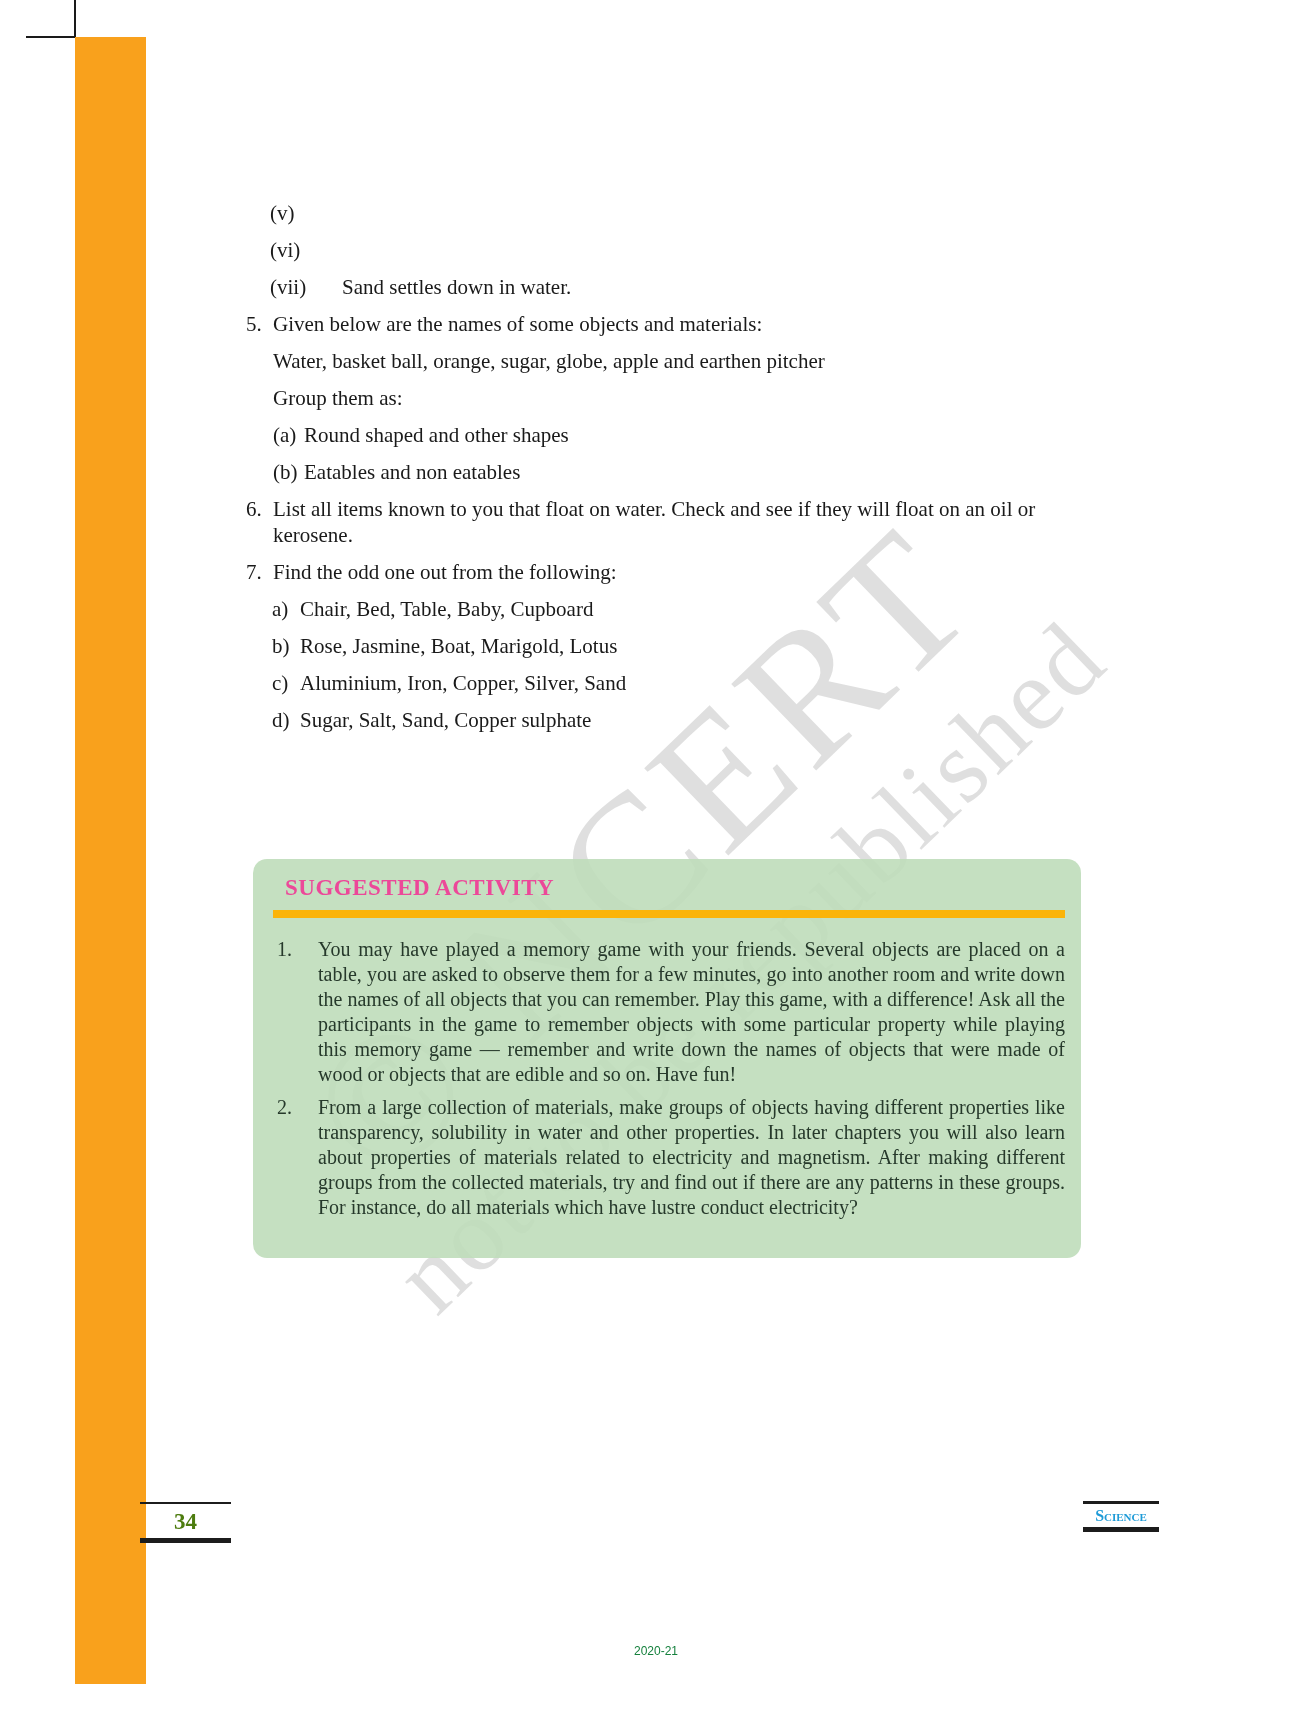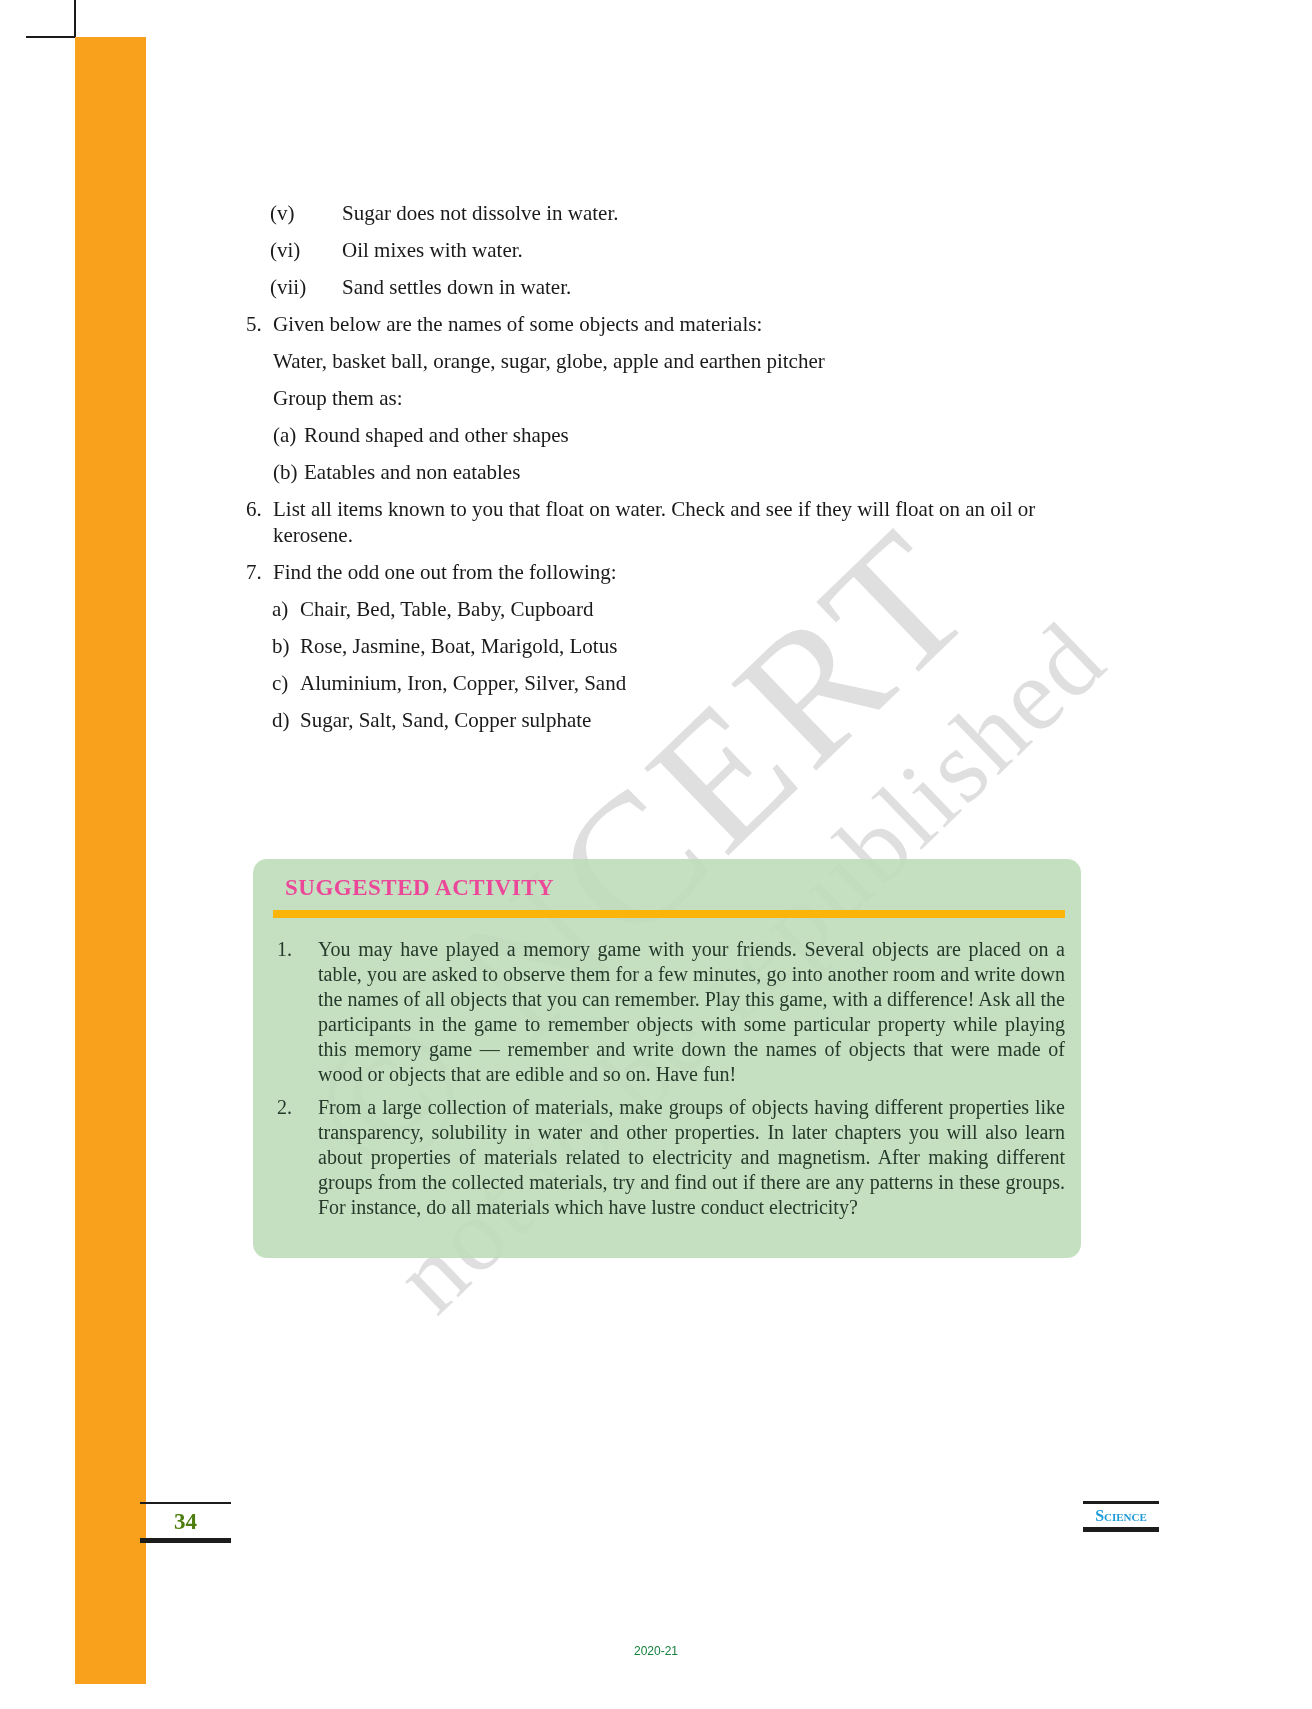--- a/index.html
+++ b/index.html
@@ -68,25 +68,23 @@
 
   <div class="watermark">
     <div class="wm1">© NCERT</div>
     <div class="wm2">not to be republished</div>
   </div>
 
   <div class="ex">
 
     <div class="row roman">
       <span class="lbl">(v)</span>
-      <span class="txt">Sugar does not dissolve in water.</span>
     </div>
     <div class="row roman">
       <span class="lbl">(vi)</span>
-      <span class="txt">Oil mixes with water.</span>
     </div>
     <div class="row roman">
       <span class="lbl">(vii)</span>
       <span class="txt">Sand settles down in water.</span>
     </div>
 
     <div class="row q">
       <span class="num">5.</span>
       <span class="txt">Given below are the names of some objects and materials:</span>
     </div>

